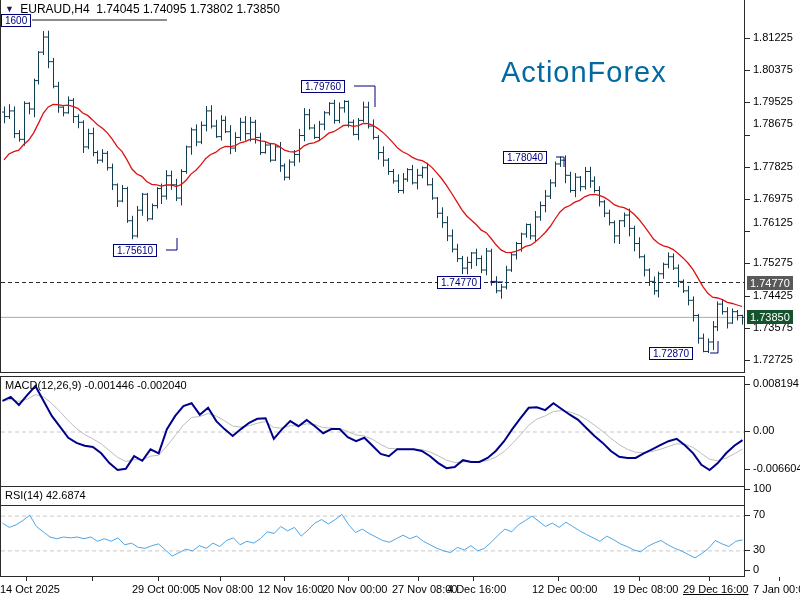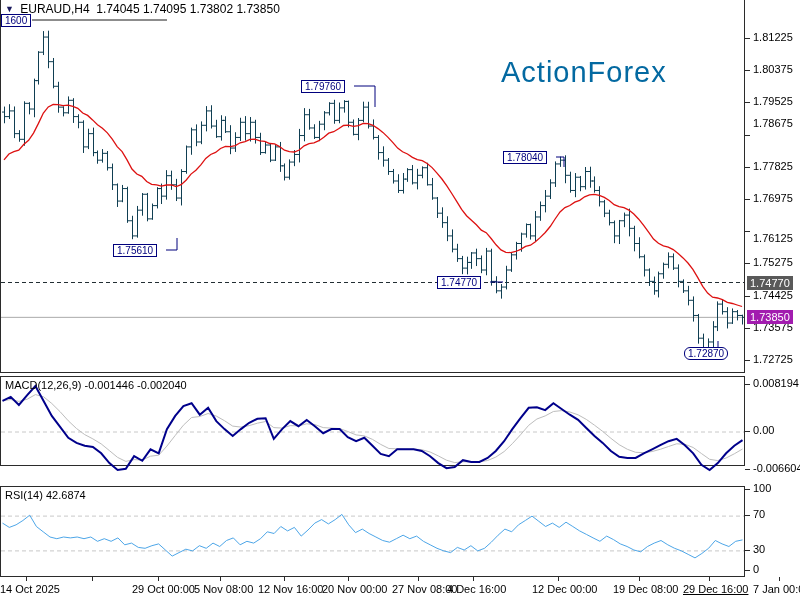--- a/index.html
+++ b/index.html
@@ -1,21 +1,21 @@
 <!DOCTYPE html>
 <html><head>
 <meta charset="utf-8">
 <style>
   html,body{margin:0;padding:0;background:#fff;}
   .screen{position:relative;width:800px;height:600px;background:#fff;overflow:hidden;
           font-family:"Liberation Sans",sans-serif;color:#000;}
   .panel{position:absolute;left:0;width:745px;box-sizing:border-box;background:transparent;
          border:1px solid #2b2b2b;}
   #mainPanel{top:0;height:373px;border-top:none;}
-  #macdPanel{top:376px;height:90px;text-decoration:underline;}
+  #macdPanel{top:376px;height:130px;text-decoration:underline;}
   #rsiPanel{top:486px;height:91px;}
   .panel svg{position:absolute;left:0;top:0;z-index:2;}
   .chart-title{position:absolute;left:4px;top:2px;z-index:4;font-size:12px;white-space:nowrap;}
   .tri{display:inline-block;font-size:9px;color:#1a1a5e;margin-right:3px;vertical-align:1px;}
   .ind-label{position:absolute;left:4px;top:2px;z-index:4;font-size:11px;white-space:nowrap;}
   .watermark{position:absolute;left:500px;top:56px;z-index:1;font-size:29px;color:#0369a1;
              letter-spacing:1px;z-index:1;}
   .axis-label{position:absolute;left:753px;font-size:11px;white-space:nowrap;z-index:3;}
   .axis-tick{position:absolute;left:745px;width:5px;height:0;border-top:1px solid #2b2b2b;z-index:3;}
   .badge{position:absolute;left:747px;font-size:11px;color:#fff;padding:0 3px;line-height:14px;z-index:4;}
@@ -500,21 +500,21 @@
       <span class="tri">▼</span>
       <span>EURAUD,H4</span>&nbsp;
       <span>1.74045 1.74095 1.73802 1.73850</span>
     </div>
     <div id="annoLayer">
         <div class="anno" style="left: 0px; top: 14px;">1600</div>
         <div class="anno" style="left: 300px; top: 80px;">1.79760</div>
         <div class="anno" style="left: 502px; top: 151px;">1.78040</div>
         <div class="anno" style="left: 112px; top: 244px;">1.75610</div>
         <div class="anno" style="left: 436px; top: 276px;">1.74770</div>
-        <div class="anno" style="left: 683px; top: 347px; border-radius: 6px;">1.72870</div>
+        <div class="anno" style="left: 648px; top: 347px;">1.72870</div>
       </div>
   </div>
 
   <div id="macdPanel" class="panel">
     <svg id="macdSvg" width="743" height="104">
         <line x1="0" y1="55" x2="743" y2="55" stroke="#c8c8c8" stroke-width="1" stroke-dasharray="4 3"></line>
         <polyline points="1.5,23.9 9.7,22.5 17.9,24.4 26.2,22.2 34.4,17.6 42.6,19.8 50.8,26.5 59.1,34.7 67.3,43.8 75.5,51.5 83.7,57.6 91.9,61.9 100.2,66.9 108.4,73.6 116.6,80.4 124.8,84.4 133.1,82.6 141.3,83.0 149.5,79.2 157.7,78.2 165.9,69.1 174.2,58.5 182.4,48.2 190.6,40.5 198.8,39.5 207.1,36.5 215.3,39.1 223.5,43.7 231.7,49.1 239.9,50.1 248.2,48.6 256.4,46.2 264.6,44.5 272.8,50.6 281.1,51.1 289.3,48.6 297.5,48.9 305.7,46.8 313.9,47.6 322.2,50.6 330.4,51.1 338.6,51.5 346.8,54.5 355.1,57.9 363.3,58.9 371.5,62.4 379.7,67.4 387.9,71.5 396.2,71.8 404.4,72.0 412.6,72.1 420.8,72.7 429.1,75.0 437.3,78.9 445.5,83.2 453.7,85.6 461.9,84.8 470.2,84.8 478.4,84.9 486.6,83.5 494.8,80.1 503.1,74.6 511.3,66.7 519.5,57.8 527.7,48.3 535.9,42.0 544.2,38.9 552.4,34.5 560.6,33.6 568.8,35.0 577.1,37.8 585.3,42.4 593.5,48.2 601.7,54.4 609.9,61.3 618.2,67.7 626.4,72.3 634.6,75.3 642.8,75.7 651.1,74.5 659.3,72.3 667.5,69.5 675.7,66.8 683.9,67.3 692.2,70.5 700.4,76.5 708.6,82.3 716.8,83.6 725.1,81.0 733.3,76.8 741.5,72.0" fill="none" stroke="#bdbdbd" stroke-width="1"></polyline>
         <polyline points="1.5,23.9 9.7,19.9 17.9,28.0 26.2,18.2 34.4,9.0 42.6,23.9 50.8,38.9 59.1,49.8 67.3,60.8 75.5,65.9 83.7,68.8 91.9,70.0 100.2,76.3 108.4,86.1 116.6,93.0 124.8,91.8 133.1,79.2 141.3,83.8 149.5,72.3 157.7,76.3 165.9,52.1 174.2,38.9 182.4,29.1 190.6,26.2 198.8,37.7 207.1,30.8 215.3,44.1 223.5,52.1 231.7,59.0 239.9,52.1 248.2,45.8 256.4,41.8 264.6,41.2 272.8,61.9 281.1,52.1 289.3,44.1 297.5,49.2 305.7,42.9 313.9,49.2 322.2,56.2 330.4,52.1 338.6,52.1 346.8,60.2 355.1,64.2 363.3,60.8 371.5,68.8 379.7,76.9 387.9,79.2 396.2,72.3 404.4,72.3 412.6,72.3 420.8,74.0 429.1,79.2 437.3,86.1 445.5,91.2 453.7,90.1 461.9,83.2 470.2,84.9 478.4,84.9 486.6,80.9 494.8,74.0 503.1,64.2 511.3,52.1 519.5,41.2 527.7,30.8 535.9,30.3 544.2,33.1 552.4,26.2 560.6,32.0 568.8,37.7 577.1,42.9 585.3,51.0 593.5,59.0 601.7,65.9 609.9,74.0 618.2,79.7 626.4,80.9 634.6,80.9 642.8,76.3 651.1,72.3 659.3,68.2 667.5,64.2 675.7,61.9 683.9,68.2 692.2,76.3 700.4,87.8 708.6,93.0 716.8,86.1 725.1,76.3 733.3,68.8 741.5,63.1" fill="none" stroke="#00008b" stroke-width="2"></polyline>
       </svg>
     <div class="ind-label">
@@ -542,31 +542,31 @@
       <div class="axis-label" style="top: 63px;">1.80375</div>
       <div class="axis-tick" style="top: 102px;"></div>
       <div class="axis-label" style="top: 95px;">1.79525</div>
       <div class="axis-tick" style="top: 135px;"></div>
       <div class="axis-label" style="top: 117px;">1.78675</div>
       <div class="axis-tick" style="top: 167px;"></div>
       <div class="axis-label" style="top: 160px;">1.77825</div>
       <div class="axis-tick" style="top: 199px;"></div>
       <div class="axis-label" style="top: 192px;">1.76975</div>
       <div class="axis-tick" style="top: 231px;"></div>
-      <div class="axis-label" style="top: 232px;">1.76125</div>
+      <div class="axis-label" style="top: 216px;">1.76125</div>
       <div class="axis-tick" style="top: 263px;"></div>
       <div class="axis-label" style="top: 256px;">1.75275</div>
       <div class="axis-tick" style="top: 296px;"></div>
       <div class="axis-label" style="top: 289px;">1.74425</div>
       <div class="axis-tick" style="top: 328px;"></div>
       <div class="axis-label" style="top: 321px;">1.73575</div>
       <div class="axis-tick" style="top: 360px;"></div>
       <div class="axis-label" style="top: 353px;">1.72725</div>
       <div class="badge" style="top: 276px; background: rgb(89, 89, 89);">1.74770</div>
-      <div class="badge" style="top: 310px; background: #a21caf;">1.73850</div>
+      <div class="badge" style="top: 310px; background: #14532d;">1.73850</div>
       <div class="axis-tick" style="top: 384px;"></div>
       <div class="axis-label" style="top: 377px;">0.008194</div>
       <div class="axis-tick" style="top: 431px;"></div>
       <div class="axis-label" style="top: 424px;">0.00</div>
       <div class="axis-tick" style="top: 469px;"></div>
       <div class="axis-label" style="top: 462px;">-0.006604</div>
       <div class="axis-tick" style="top: 489px;"></div>
       <div class="axis-label" style="top: 482px;">100</div>
       <div class="axis-tick" style="top: 515px;"></div>
       <div class="axis-label" style="top: 508px;">70</div>

